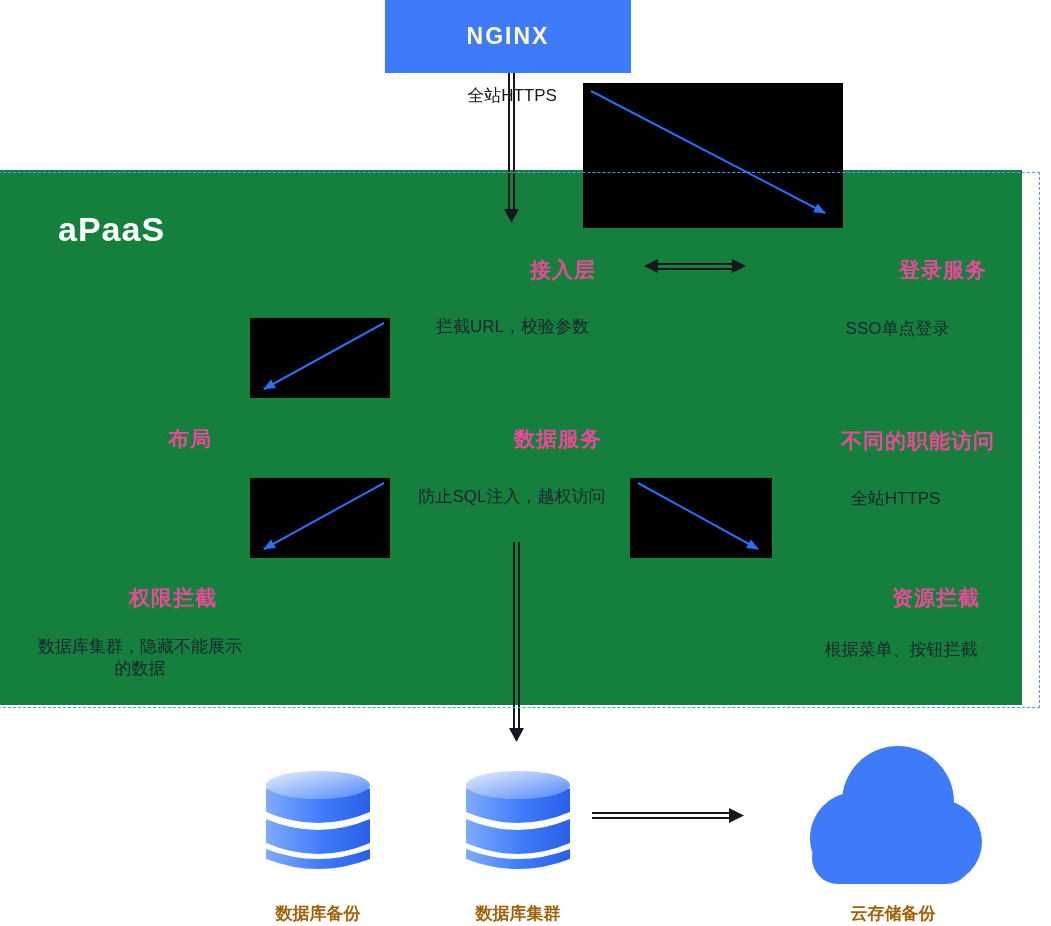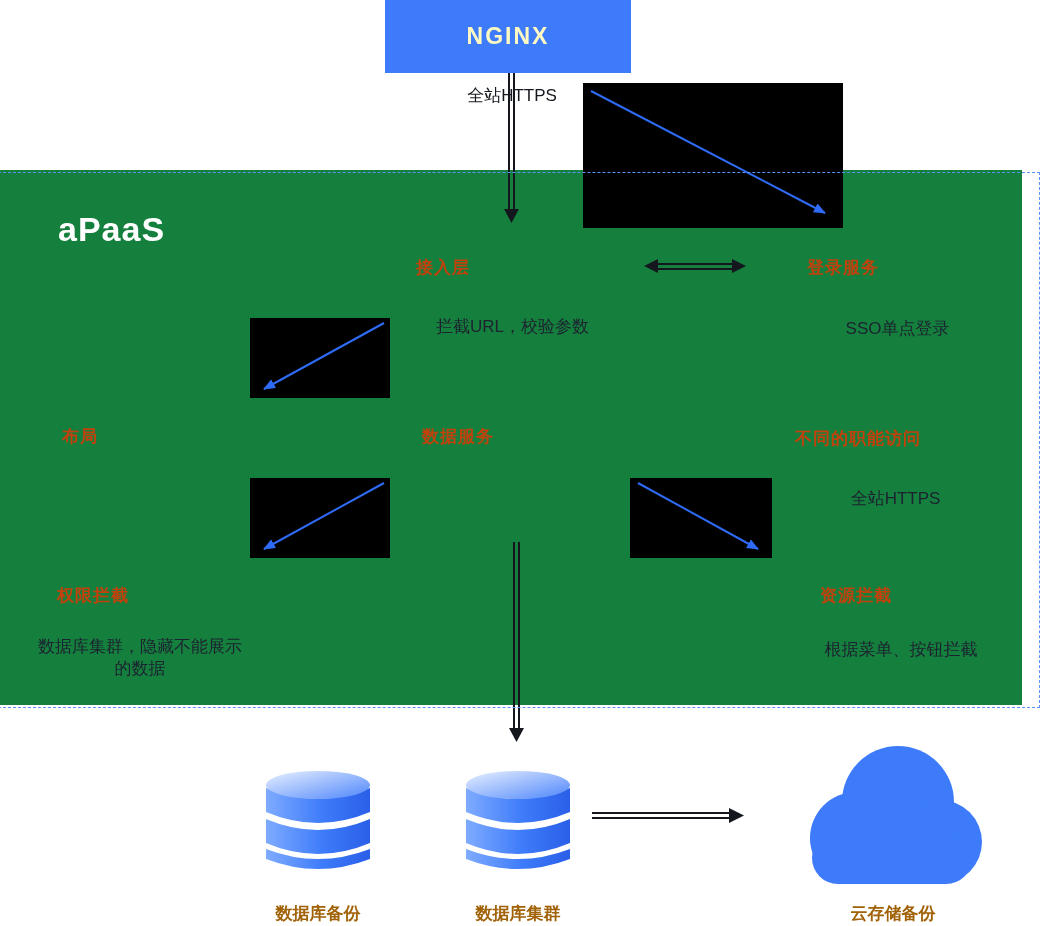--- a/index.html
+++ b/index.html
@@ -19,22 +19,22 @@
   }
   .panel {
     position:absolute; left:0; top:170px; width:1022px; height:535px;
     background:#15803d; z-index:1;
   }
   .apaas-title {
     position:absolute; left:58px; top:40px;
     color:#ffffff; font-size:34px; font-weight:bold; letter-spacing:1px;
   }
   .node-title {
-    position:absolute; color:#c2410c; font-size:17px; font-weight:bold;
-    text-align:left; z-index:2; letter-spacing:1px;
+    position:absolute; color:#ec4899; font-size:21px; font-weight:bold;
+    text-align:right; z-index:2; letter-spacing:1px;
   }
   .node-desc {
     position:absolute; color:#1C2230; font-size:17px; line-height:1.3;
     text-align:center; white-space:pre-line; z-index:2;
   }
   .black-box { position:absolute; background:#000000; z-index:3; }
   .dashed-border {
     position:absolute; left:-12px; top:172px; width:1052px; height:536px;
     border:1px dashed #5B92FF; z-index:4; pointer-events:none;
   }
@@ -69,20 +69,21 @@
   <div class="node-title" style="left:416px; top:256px; width:180px;">接入层</div>
   <div class="node-title" style="left:62px; top:425px; width:150px;">布局</div>
   <div class="node-title" style="left:807px; top:256px; width:180px;">登录服务</div>
   <div class="node-title" style="left:422px; top:425px; width:180px;">数据服务</div>
   <div class="node-title" style="left:795px; top:427px; width:200px;">不同的职能访问</div>
   <div class="node-title" style="left:57px; top:584px; width:160px;">权限拦截</div>
   <div class="node-title" style="left:820px; top:584px; width:160px;">资源拦截</div>
 
   <div class="node-desc" style="left:400px; top:316px; width:225px;">拦截URL，校验参数</div>
   <div class="node-desc" style="left:805px; top:318px; width:185px;">SSO单点登录</div>
+  <div class="node-desc" style="left:397px; top:486px; width:230px;">防止SQL注入，越权访问</div>
   <div class="node-desc" style="left:803px; top:488px; width:185px;">全站HTTPS</div>
   <div class="node-desc" style="left:15px; top:636px; width:250px;">数据库集群，隐藏不能展示
 的数据</div>
   <div class="node-desc" style="left:806px; top:639px; width:190px;">根据菜单、按钮拦截</div>
 
   <svg class="arrow-svg" style="left:644px; top:257px;" width="102" height="18">
     <polygon points="0,9 14,2 14,16" fill="#14171D"></polygon>
     <line x1="12" y1="7" x2="90" y2="7" stroke="#14171D" stroke-width="2"></line>
     <line x1="12" y1="12" x2="90" y2="12" stroke="#14171D" stroke-width="2"></line>
     <polygon points="102,9 88,2 88,16" fill="#14171D"></polygon>

